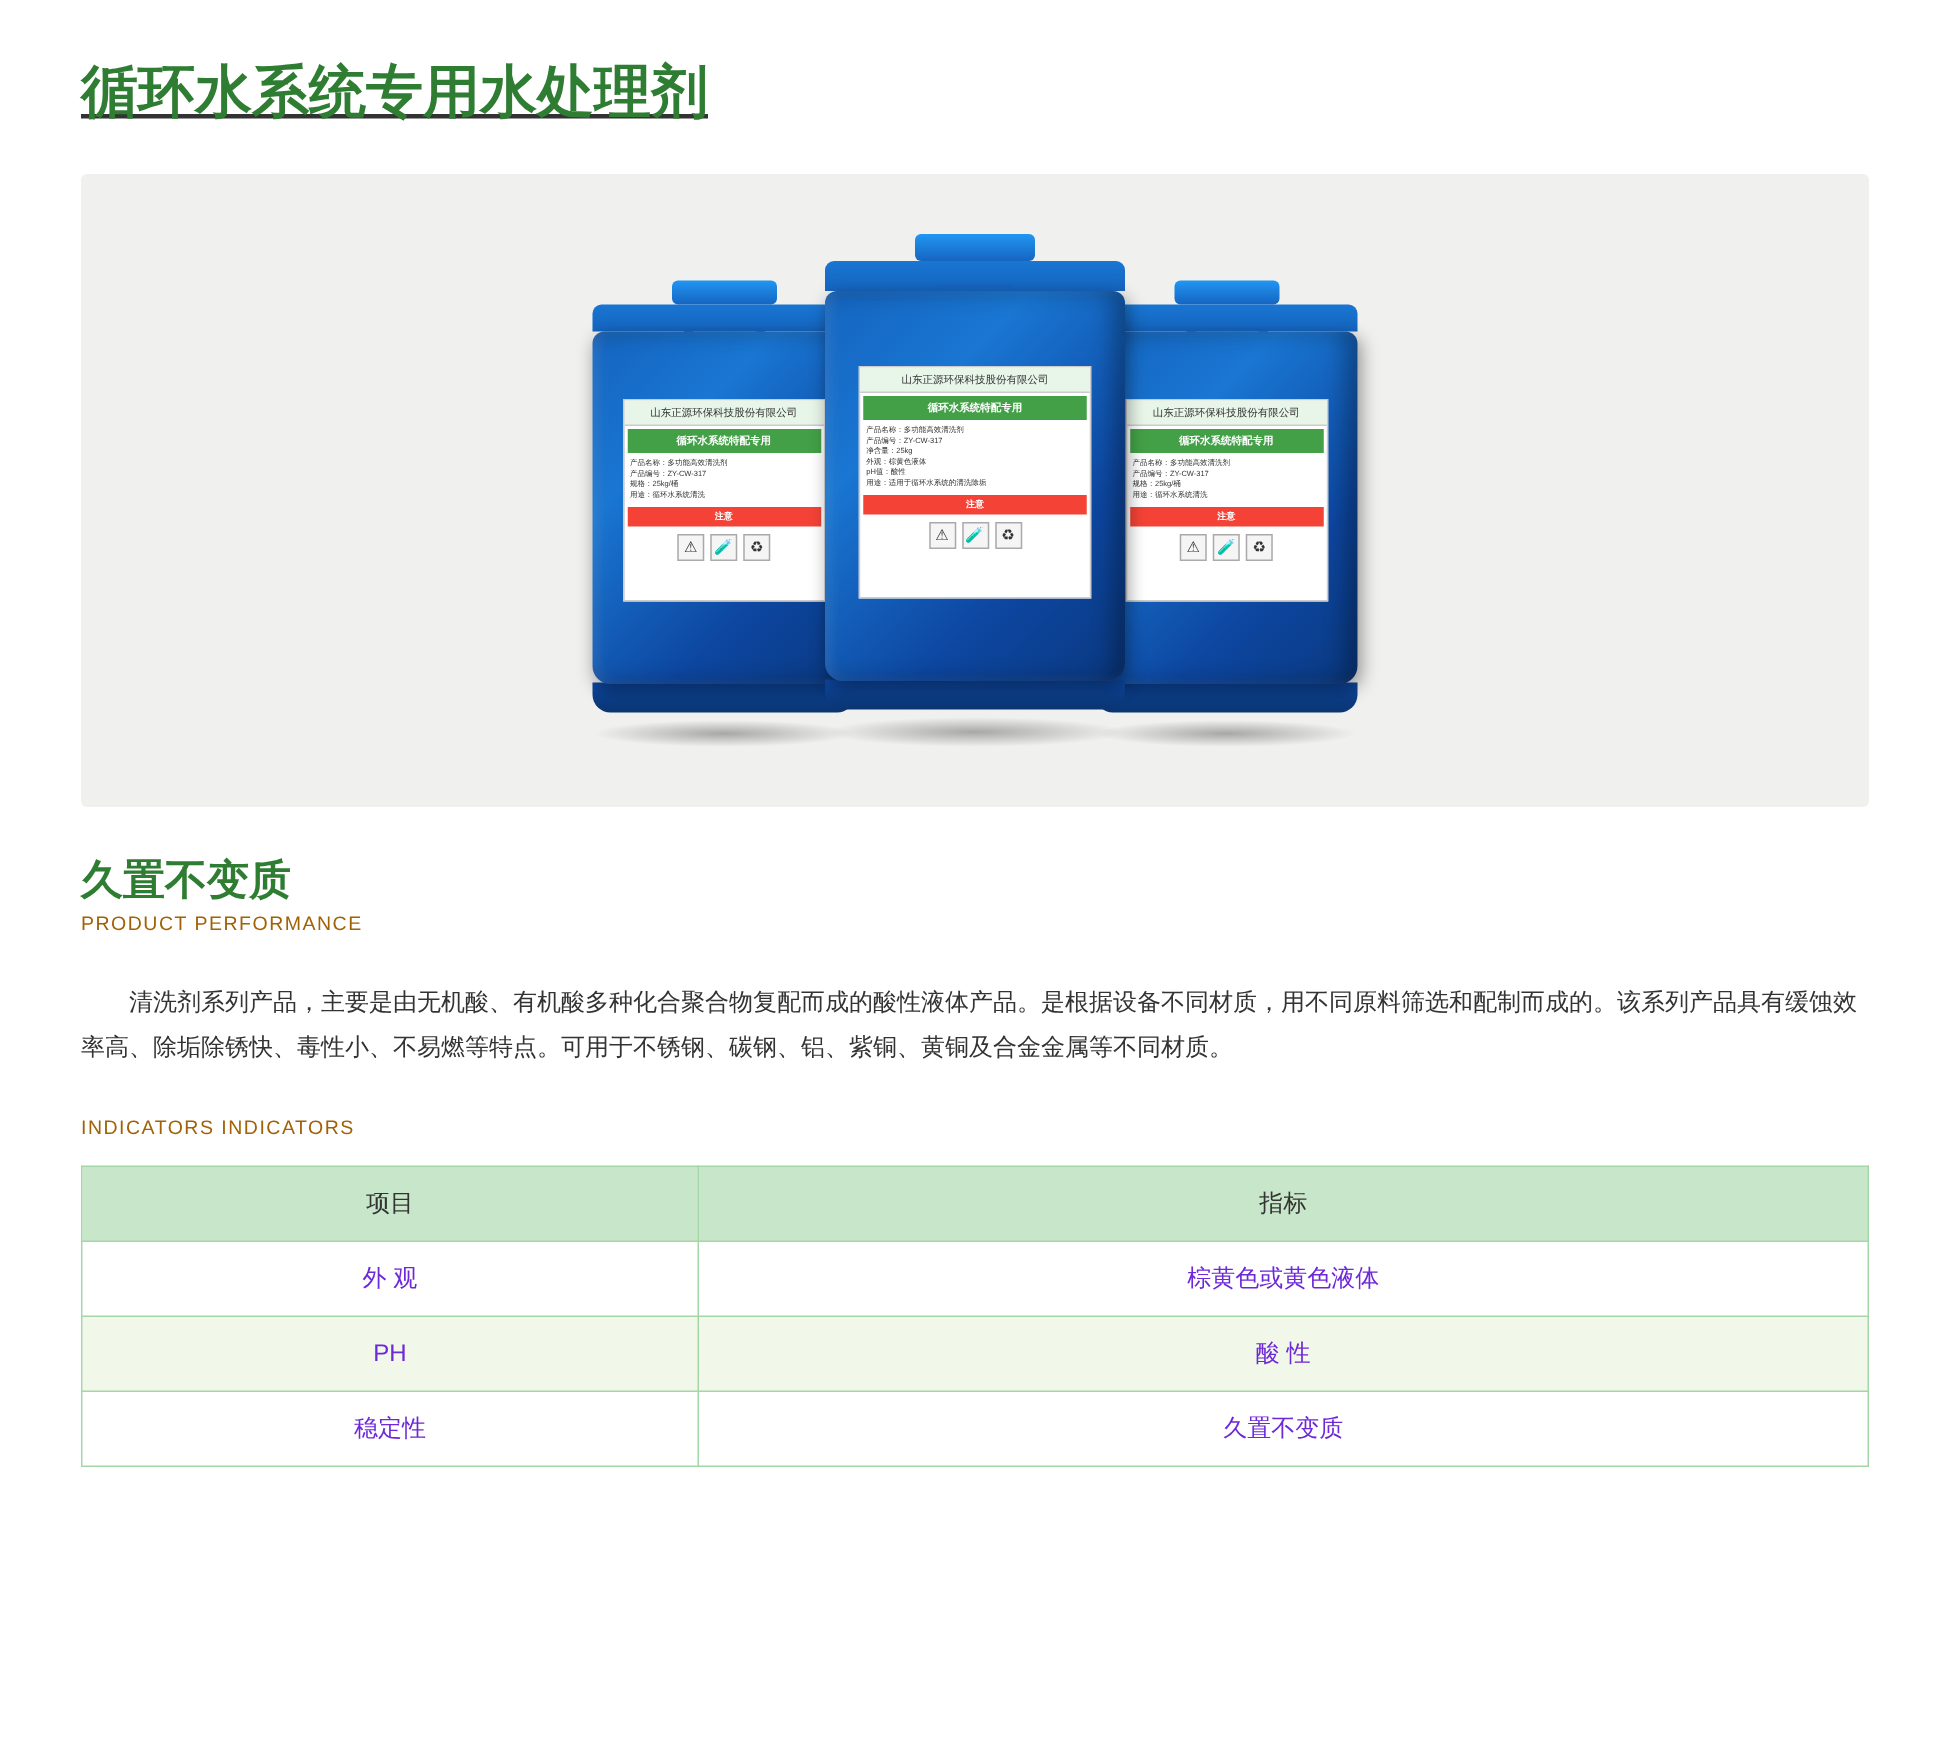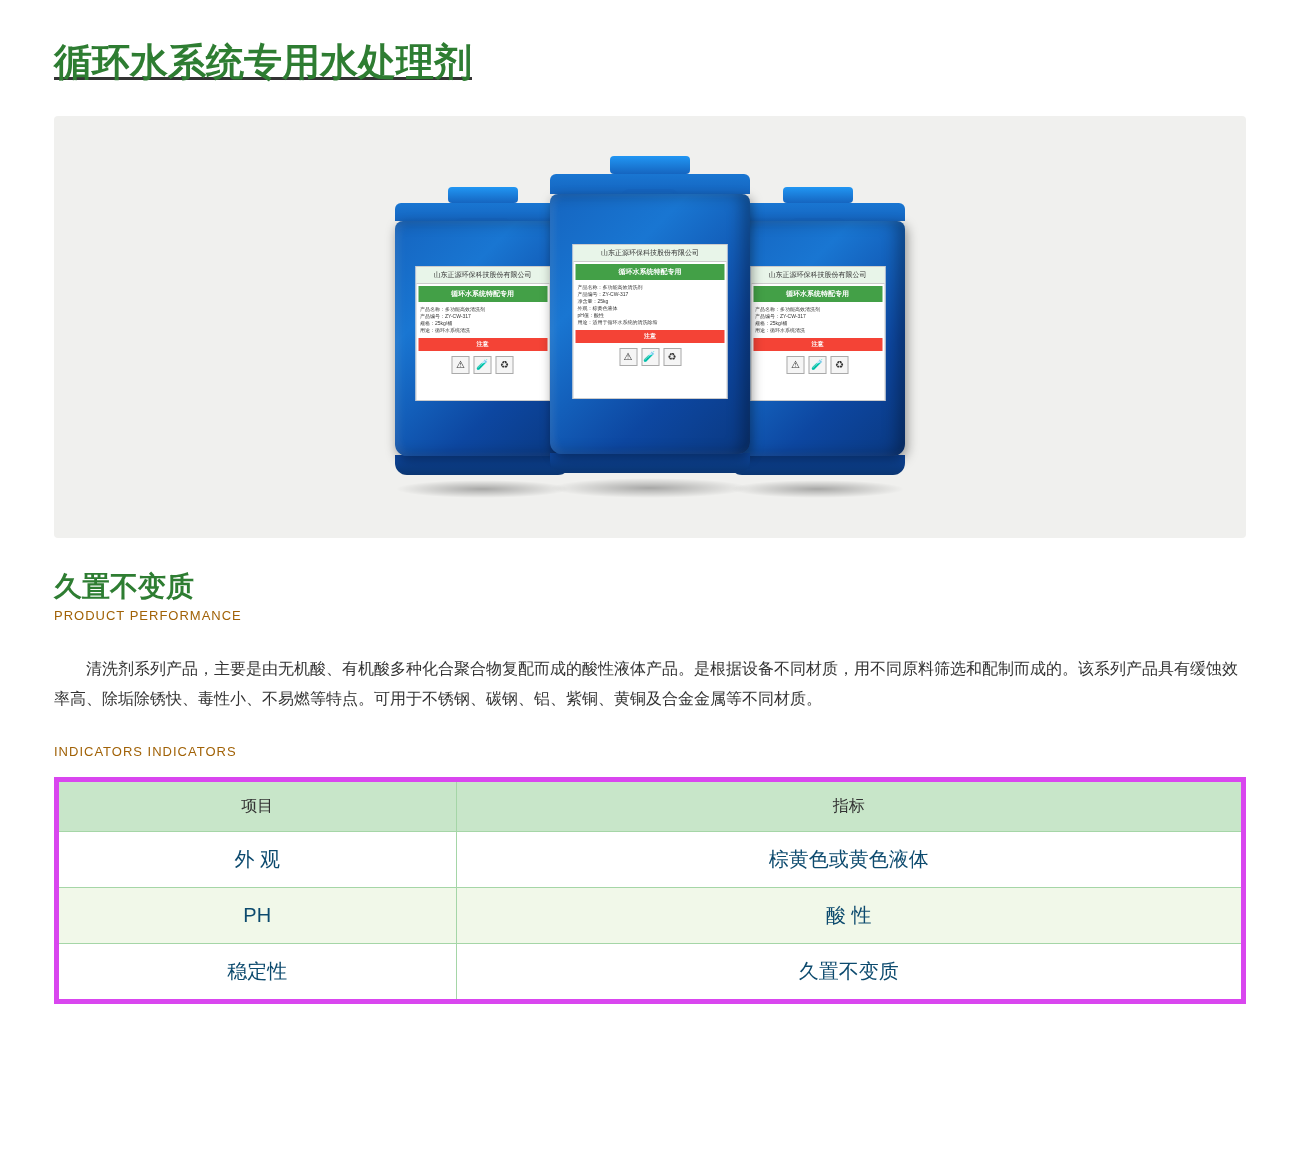--- a/index.html
+++ b/index.html
@@ -301,39 +301,39 @@
     
     .indicators-section {
       margin-bottom: 30px;
     }
 
     
     .indicators-table {
       width: 100%;
       border-collapse: collapse;
       margin-top: 18px;
-      border: 5px solid #d946ef;
+      border: 1px solid #d946ef;
     }
 
     .indicators-table th {
       background: #c8e6c9;
       color: #333;
       font-size: 16px;
       font-weight: normal;
       padding: 14px 20px;
       text-align: center;
       border: 1px solid #a5d6a7;
     }
 
     .indicators-table td {
       padding: 14px 20px;
       text-align: center;
-      font-size: 20px;
+      font-size: 16px;
       border: 1px solid #a5d6a7;
-      color: #0c4a6e;
+      color: #6d28d9;
     }
 
     .indicators-table tr:nth-child(even) td {
       background: #f1f8e9;
     }
 
     .indicators-table tr:nth-child(odd) td {
       background: #ffffff;
     }
 

